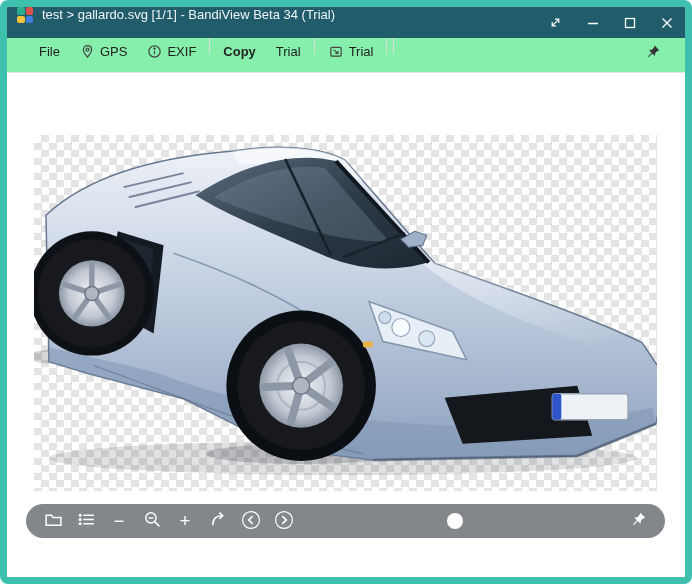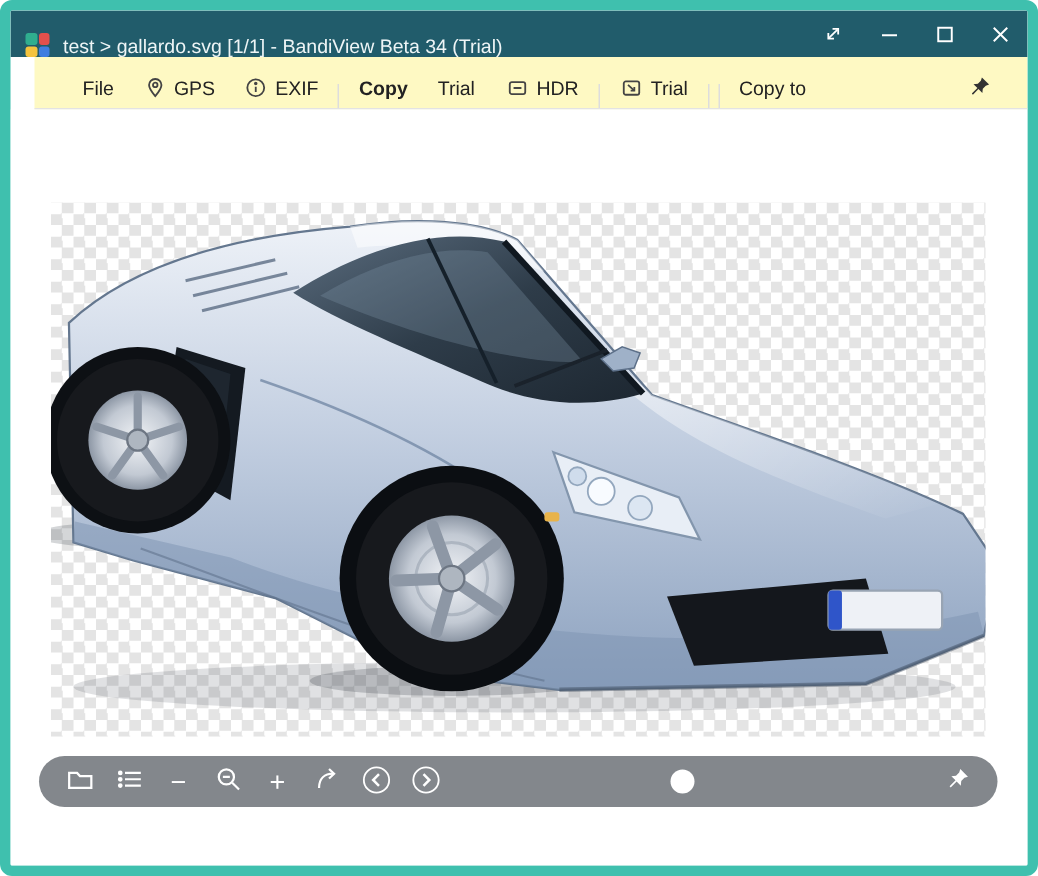--- a/index.html
+++ b/index.html
@@ -12,21 +12,21 @@
     border-radius:8px;
     overflow:hidden;
     display:flex; flex-direction:column;
     background:#fff;
   }
 
   
   .titlebar {
     height:31px; flex:0 0 31px;
     background:#215c6b;
-    display:flex; align-items:flex-end;
+    display:flex; align-items:flex-start;
     padding-left:10px; gap:9px;
     user-select:none;
   }
   .app-icon { width:16px; height:16px; display:grid; grid-template-columns:1fr 1fr; grid-template-rows:1fr 1fr; gap:1px; flex:0 0 16px; }
   .app-icon i { border-radius:2px; display:block; }
   .app-icon i:nth-child(1){background:#2fae8f;}
   .app-icon i:nth-child(2){background:#e2504c;}
   .app-icon i:nth-child(3){background:#f4c33e;}
   .app-icon i:nth-child(4){background:#3f7de0;}
   .title { font-size:13px; color:#eef5f6; white-space:nowrap; overflow:hidden; }
@@ -34,24 +34,24 @@
   .ctrl-btn {
     width:37px; height:100%;
     display:flex; align-items:center; justify-content:center;
     background:transparent; border:none; color:#fff; cursor:pointer; padding:0;
   }
   .ctrl-btn svg { display:block; }
 
   
   .toolbar {
     height:35px; flex:0 0 35px;
-    background:#fef9c3; border-bottom:1px solid #e3e3e3;
-    display:flex; align-items:flex-end;
+    background:#86efac; border-bottom:1px solid #e3e3e3;
+    display:flex; align-items:flex-start;
     padding:0 14px 0 22px;
-    font-size:13px; color:#222;margin-left:16px;
+    font-size:13px; color:#222;
   }
   .tb-item {
     display:flex; align-items:center; gap:5px;
     padding:6px 10px; cursor:pointer; background:none; border:none;
     font-size:13px; color:#222; font-family:inherit; white-space:nowrap;
   }
   .tb-item.bold { font-weight:bold; }
   .tb-sep { width:1px; height:16px; background:#ddd; margin:0 3px; flex:0 0 1px; }
   .tb-pin { margin-left:auto; color:#333; }
   .tb-icon { display:flex; align-items:center; }
@@ -165,51 +165,39 @@
     <span class="tb-sep"></span>
 
     <button class="tb-item bold">
       <span>Copy</span>
     </button>
 
     <button class="tb-item">
       <span>Trial</span>
     </button>
 
-    <button class="tb-item">
-      <span class="tb-icon">
-        <svg width="16" height="15" viewBox="0 0 16 16" fill="none" stroke="#444" stroke-width="1.3">
-          <rect x="2.5" y="4" width="11" height="8.5" rx="1.5"></rect>
-            <line x1="5.2" y1="8.2" x2="10.8" y2="8.2"></line>
-        </svg>
-      </span>
-      <span>HDR</span>
-    </button>
 
     <span class="tb-sep"></span>
 
     <button class="tb-item">
       <span class="tb-icon">
         <svg width="16" height="15" viewBox="0 0 16 16" fill="none" stroke="#444" stroke-width="1.3">
           <rect x="2.5" y="3.5" width="11" height="9.5" rx="1.5"></rect>
           <line x1="5.5" y1="6" x2="10" y2="10"></line>
           <polyline points="10,7.4 10,10 7.4,10"></polyline>
         </svg>
       </span>
       <span>Trial</span>
     </button>
 
     <span class="tb-sep"></span>
 
 
     <span class="tb-sep"></span>
 
-    <button class="tb-item">
-      <span>Copy to</span>
-    </button>
 
     <button class="tb-item tb-pin">
       <span class="tb-icon">
         <svg width="16" height="16" viewBox="0 0 16 16" fill="#333">
           <path d="M9.6 1.6 L14.4 6.4 L12.2 7.1 L10.2 9.1 L9.9 12 L7.3 9.4 L3.6 13.1 L2.9 12.4 L6.6 8.7 L4 6.1 L6.9 5.8 L8.9 3.8 Z"></path>
         </svg>
       </span>
     </button>
   </div>
 

